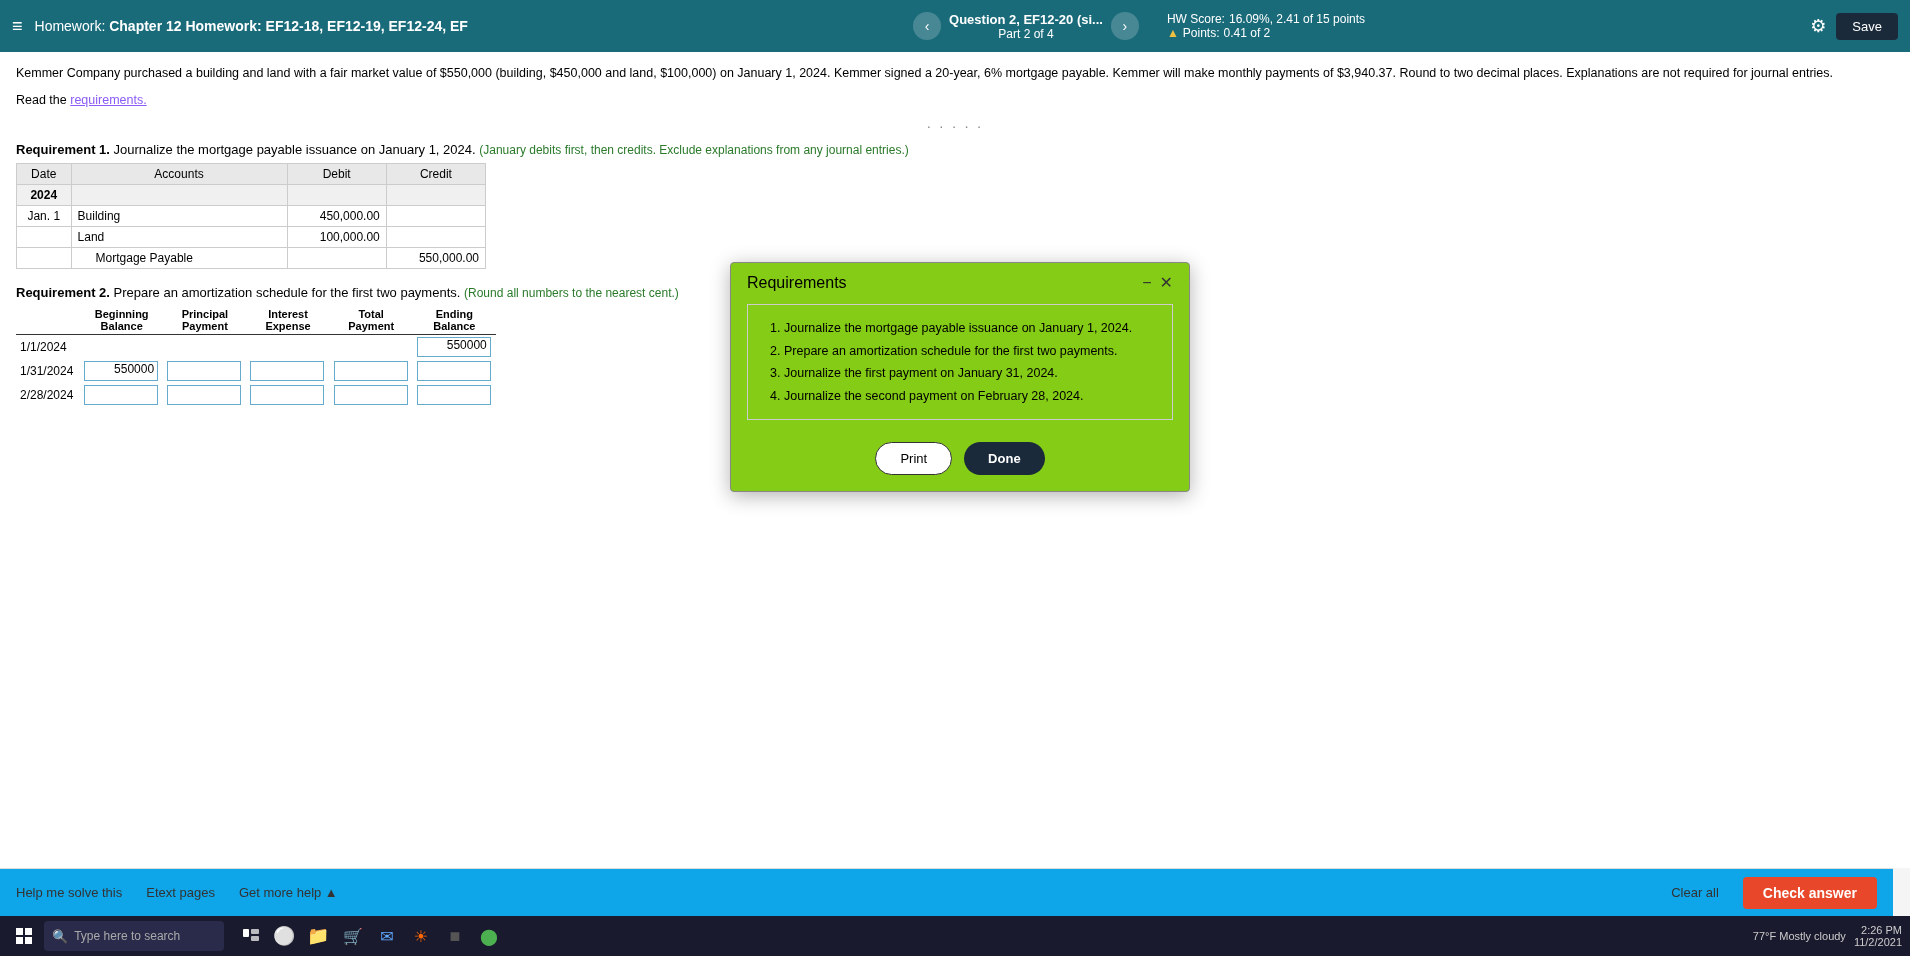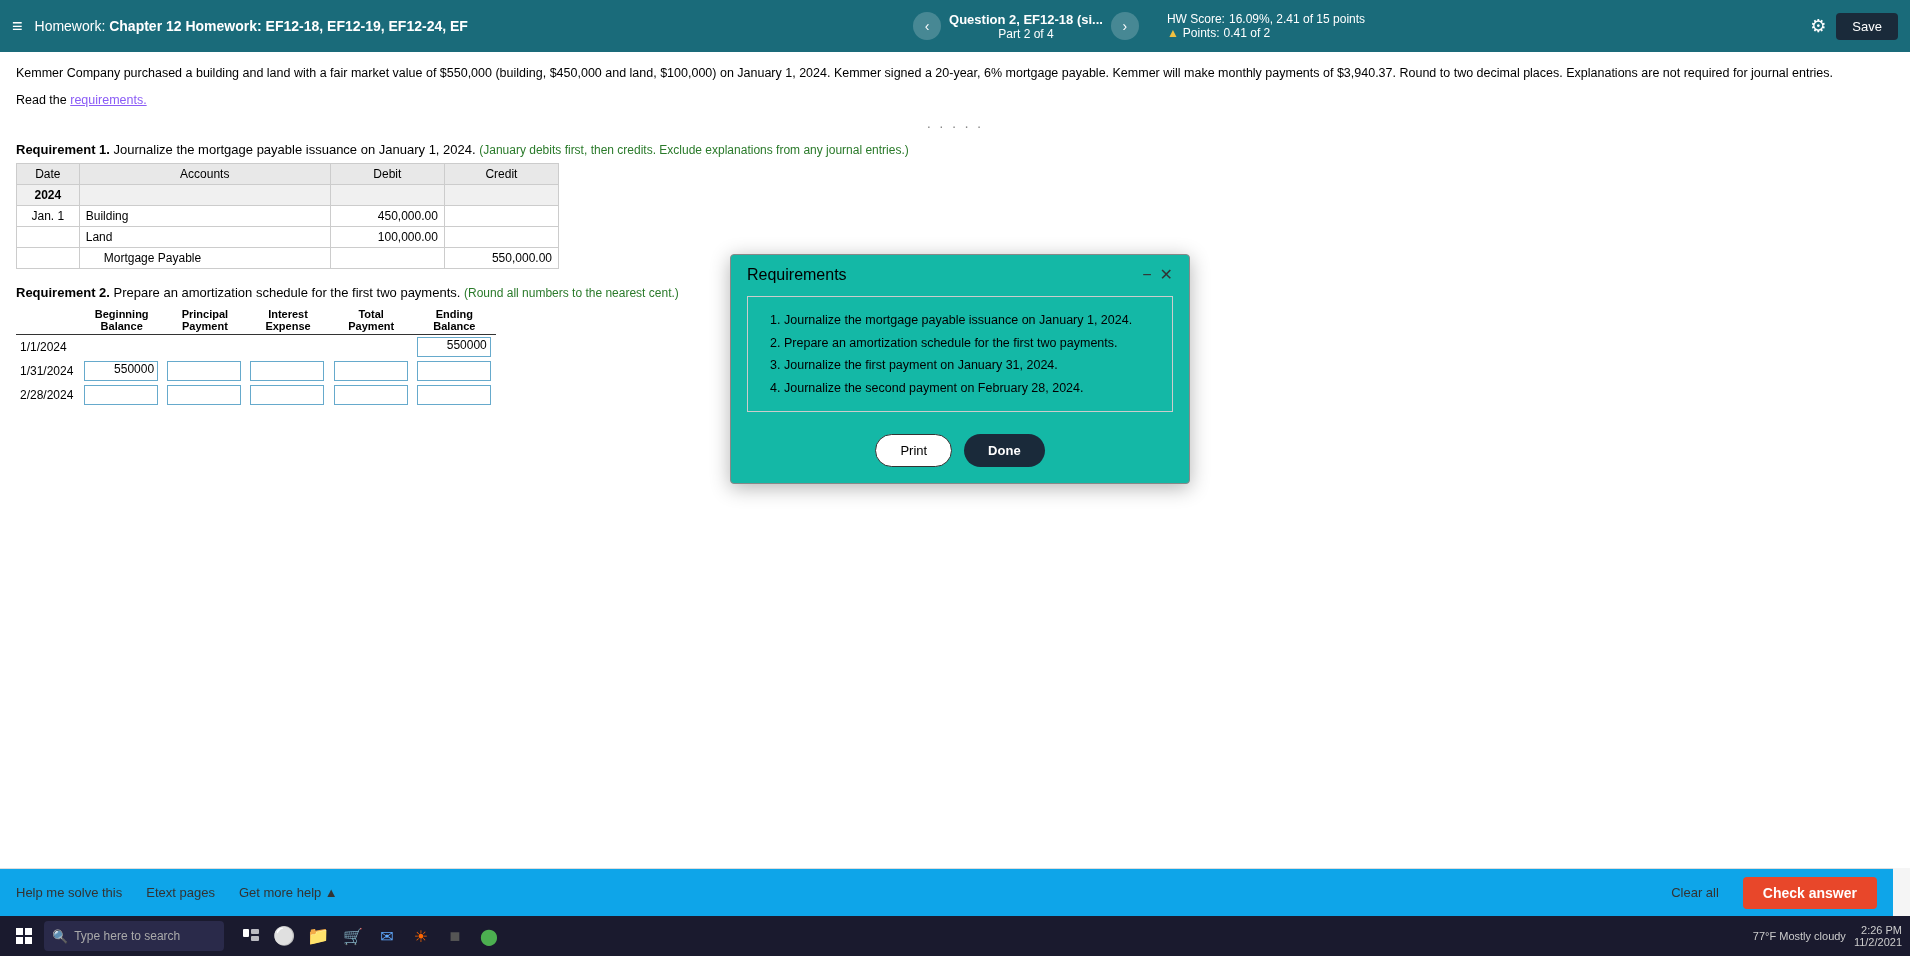--- a/index.html
+++ b/index.html
@@ -90,21 +90,21 @@
       font-size: 13px;
       font-weight: normal;
       margin-bottom: 6px;
     }
     .req-label strong { font-weight: bold; }
     .req-note { color: #2a7a2a; font-size: 12px; }
 
     
     .journal-table {
       border-collapse: collapse;
-      width: 543px;
+      width: 470px;
       margin-bottom: 16px;
       font-size: 12px;
     }
     .journal-table th, .journal-table td {
       border: 1px solid #ccc;
       padding: 3px 6px;
     }
     .journal-table th {
       background: #e8e8e8;
       font-weight: normal;
@@ -149,24 +149,24 @@
       background: white;
       width: 74px;
       height: 20px;
       display: inline-block;
       text-align: right;
       padding-right: 3px;
       font-size: 12px;
     }
     .dialog {
       position: absolute;
-      top: 202px;
+      top: 210px;
       left: 730px;
       width: 460px;
-      background: #14b8a6;
+      background: #84cc16;
       border: 1px solid #888;
       border-radius: 4px;
       box-shadow: 0 4px 20px rgba(0,0,0,0.3);
       pointer-events: all;
     }
     .dialog-header {
       display: flex;
       justify-content: space-between;
       align-items: center;
       padding: 10px 16px 6px;
@@ -310,21 +310,21 @@
 
 <div class="top-nav">
   <span class="nav-hamburger">≡</span>
   <span class="nav-title">
     <span>Homework: </span><strong>Chapter 12 Homework: EF12-18, EF12-19, EF12-24, EF</strong>
   </span>
 
   <div class="nav-center">
     <button class="nav-arrow">‹</button>
     <div class="nav-question-info">
-      <div class="q-title">Question 2, EF12-18 (si...</div>
+      <div class="q-title">Question 2, EF12-20 (si...</div>
       <div class="q-part">Part 2 of 4</div>
     </div>
     <button class="nav-arrow">›</button>
 
     <div class="nav-score-info">
       <div class="score-line">
         <span>HW Score:</span>
         <span>16.09%, 2.41 of 15 points</span>
       </div>
       <div class="score-line">

